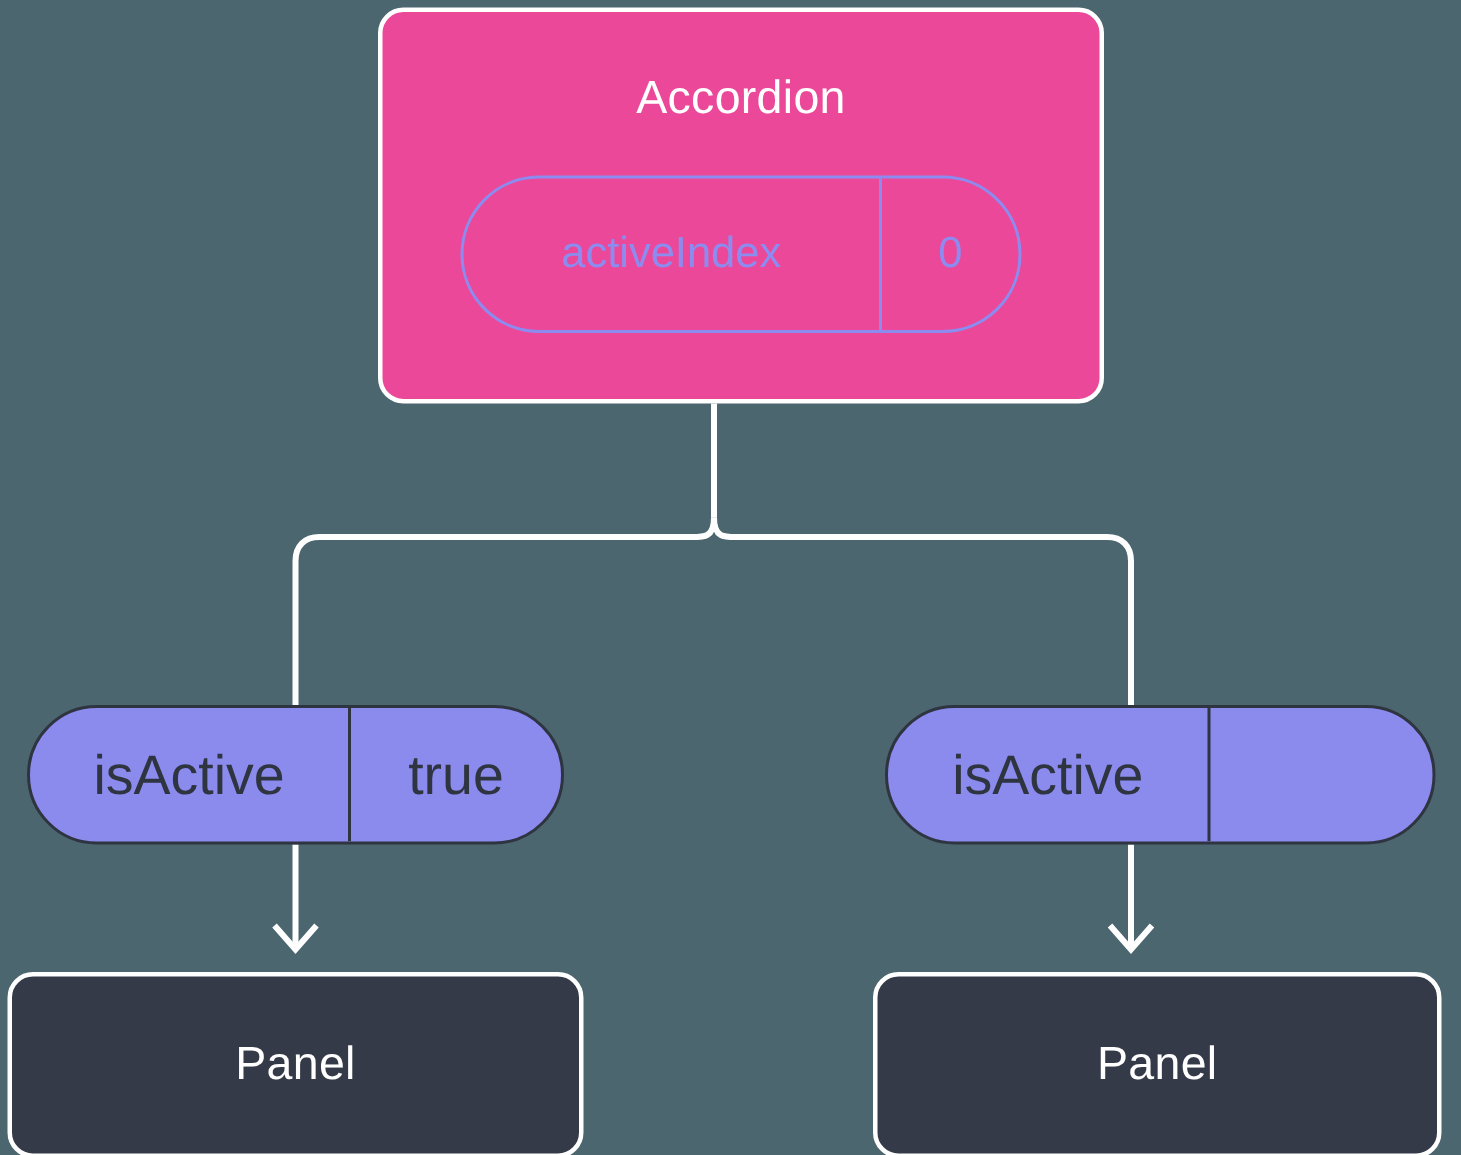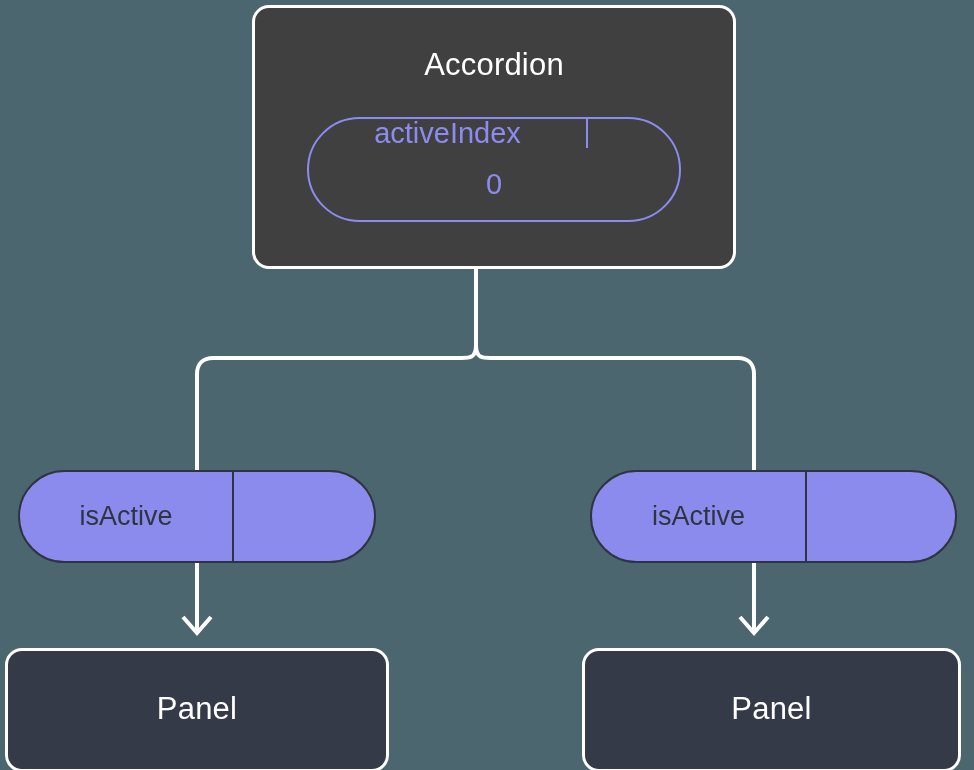--- a/index.html
+++ b/index.html
@@ -62,21 +62,20 @@
     box-sizing: border-box;
     left: 307px;
     top: 117px;
     width: 374px;
     height: 105px;
     border: 2px solid #8c8cf0;
     border-radius: 53px;
     display: flex;
     align-items: stretch;
     color: #8c8cf0;
-    flex-direction: column;
   }
   .prop-pill-outline .pp-key,
   .prop-pill-outline .pp-val {
     display: flex;
     align-items: center;
     justify-content: center;
     font-size: 29px;
     line-height: 1;
     white-space: nowrap;
   }
@@ -98,21 +97,21 @@
     display: flex;
     align-items: stretch;
     color: #2e3440;
     overflow: hidden;
   }
   .prop-pill-filled .pp-key,
   .prop-pill-filled .pp-val {
     display: flex;
     align-items: center;
     justify-content: center;
-    font-size: 27px;
+    font-size: 37px;
     line-height: 1;
     white-space: nowrap;
   }
   .prop-pill-filled .pp-key {
     border-right: 2px solid #2e3440;
   }
   .prop-pill-filled .pp-val {
     flex: 1;
   }
   #pill-left  { left: 18px;  top: 470px; width: 358px; }
@@ -145,31 +144,32 @@
              L738,358 C748,358 754,364 754,374
              L754,470" fill="none" stroke="#ffffff" stroke-width="4" stroke-linecap="butt"></path>
 
     <path d="M197,563 L197,632" fill="none" stroke="#ffffff" stroke-width="4"></path>
     <path d="M183,617 L197,633 L211,617" fill="none" stroke="#ffffff" stroke-width="4" stroke-linecap="butt" stroke-linejoin="miter"></path>
 
     <path d="M754,563 L754,632" fill="none" stroke="#ffffff" stroke-width="4"></path>
     <path d="M740,617 L754,633 L768,617" fill="none" stroke="#ffffff" stroke-width="4" stroke-linecap="butt" stroke-linejoin="miter"></path>
   </svg>
 
-  <div class="node-box" id="root-node" style="background: #404040; border-color: rgb(255, 255, 255);">
+  <div class="node-box" id="root-node" style="background: #ec4899; border-color: rgb(255, 255, 255);">
     <span class="node-title" style="color: rgb(255, 255, 255);">Accordion</span>
   </div>
 
   <div class="prop-pill-outline" style="border-color: rgb(140, 140, 240); color: rgb(140, 140, 240);">
     <span class="pp-key" style="border-right-color: rgb(140, 140, 240);">activeIndex</span>
     <span class="pp-val">0</span>
   </div>
 
   <div class="prop-pill-filled" id="pill-left" style="background: rgb(139, 139, 238); border-color: rgb(46, 52, 64); color: rgb(46, 52, 64);">
     <span class="pp-key" style="border-right-color: rgb(46, 52, 64);">isActive</span>
+    <span class="pp-val">true</span>
   </div>
 
   <div class="node-box leaf-node" id="leaf-left" style="background: rgb(52, 58, 71); border-color: rgb(255, 255, 255);">
     <span class="node-title" style="color: rgb(255, 255, 255);">Panel</span>
   </div>
 
   <div class="prop-pill-filled" id="pill-right" style="background: rgb(139, 139, 238); border-color: rgb(46, 52, 64); color: rgb(46, 52, 64);">
     <span class="pp-key" style="border-right-color: rgb(46, 52, 64);">isActive</span>
   </div>
 

